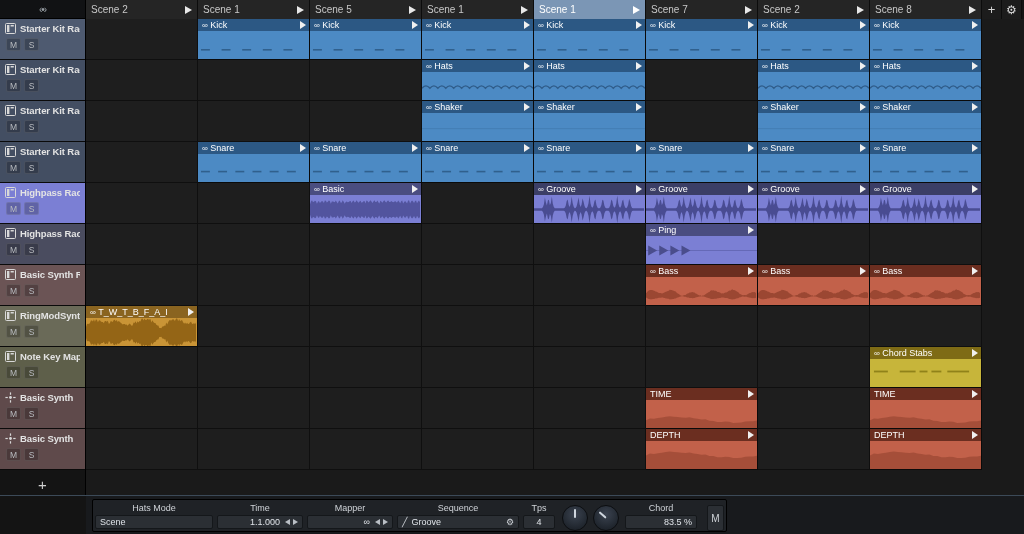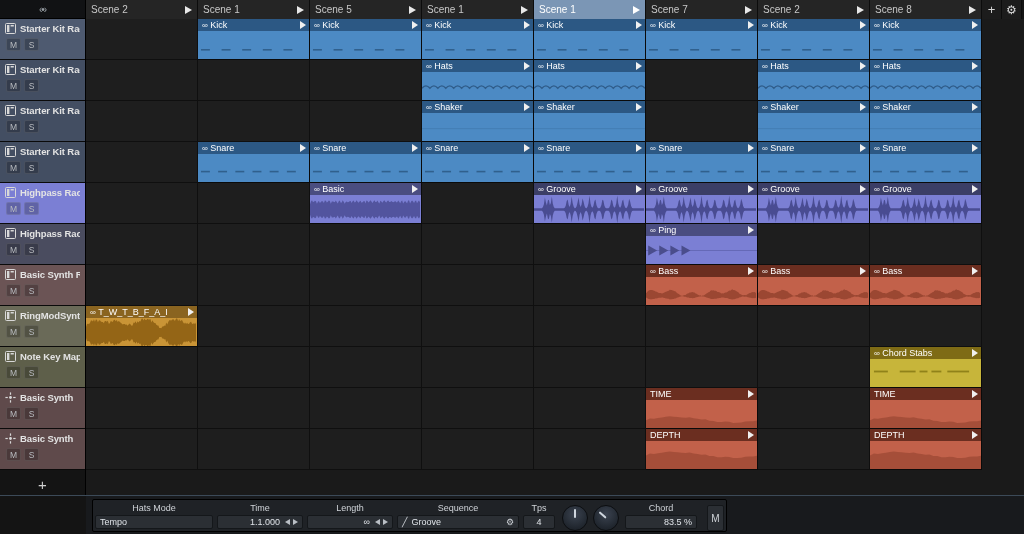--- a/index.html
+++ b/index.html
@@ -984,36 +984,36 @@
         </div>
       </div>
     </div>
 
   <div id="bottom-left"></div>
   <div id="bottom">
     <div id="panel">
 
       <div class="fld" style="width:118px">
         <div class="lab">Hats Mode</div>
-        <div class="val">Tempo</div>
+        <div class="val">Scene</div>
       </div>
 
       <div class="fld" style="width:86px">
         <div class="lab">Time</div>
         <div class="val" style="justify-content:flex-end">
           <span>1.1.000</span>
           <span class="arrs">
             <span class="arr-l"></span>
             <span class="arr-r"></span>
           </span>
         </div>
       </div>
 
       <div class="fld" style="width:86px">
-        <div class="lab">Length</div>
+        <div class="lab">Mapper</div>
         <div class="val" style="justify-content:flex-end">
           <span>∞</span>
           <span class="arrs">
             <span class="arr-l"></span>
             <span class="arr-r"></span>
           </span>
         </div>
       </div>
 
       <div class="fld" style="width:122px">

